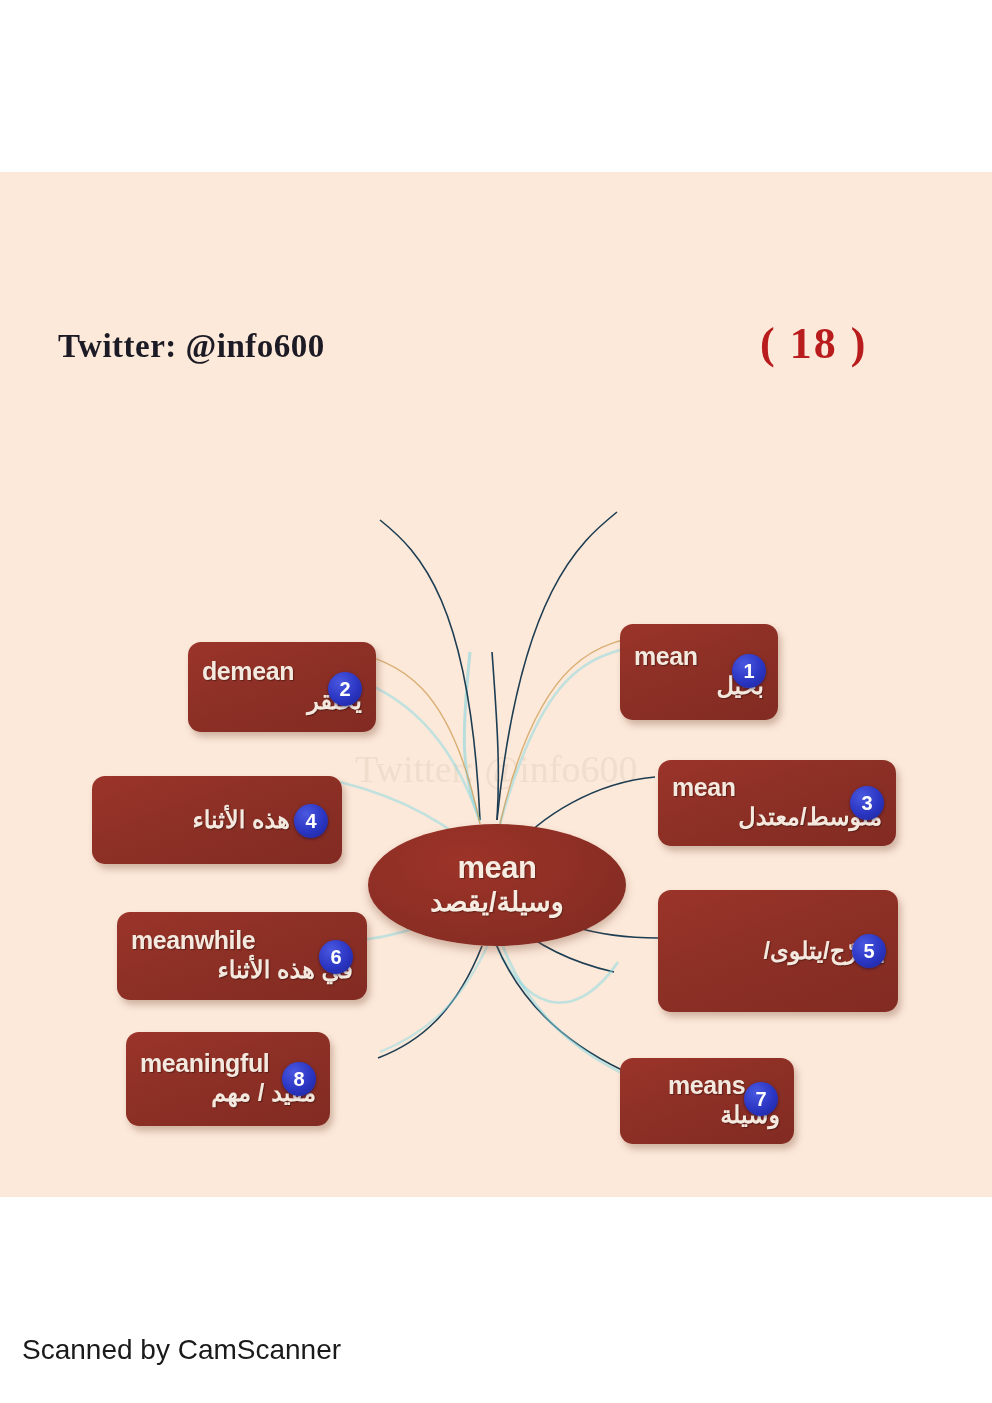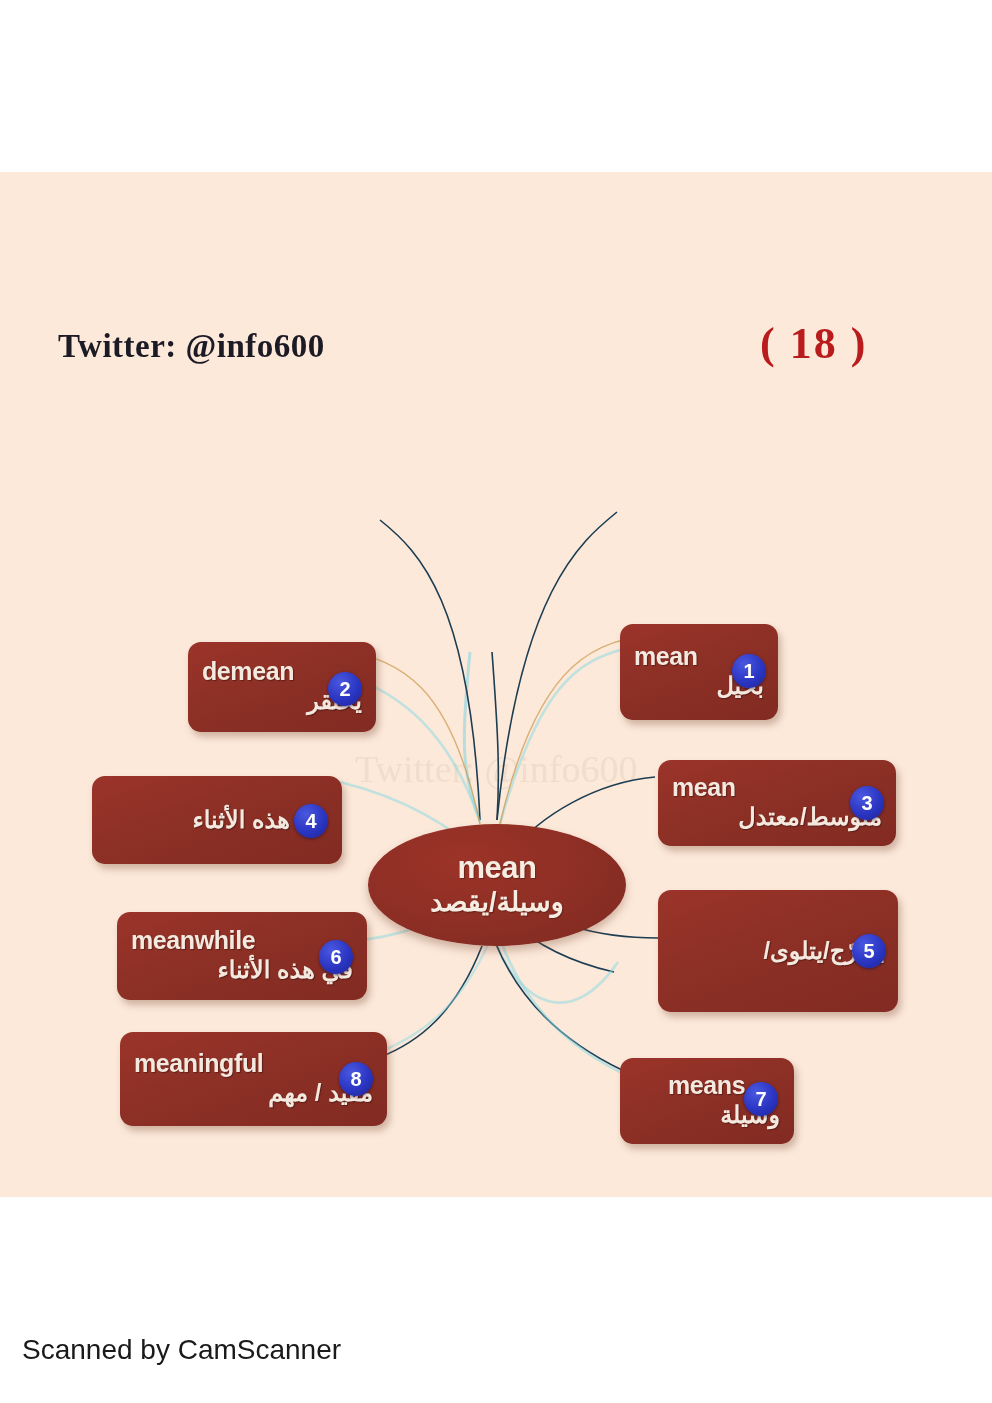--- a/index.html
+++ b/index.html
@@ -172,21 +172,21 @@
 
   #leaf-5 { left: 658px; top: 718px;  width: 240px; height: 122px; }
   #leaf-5 .badge { right: 12px; top: 44px; }
 
   #leaf-6 { left: 92px;  top: 740px;  width: 250px; height: 88px; margin-left: 25px; }
   #leaf-6 .badge { right: 14px; top: 28px; }
 
   #leaf-7 { left: 620px; top: 886px;  width: 174px; height: 86px; padding-left: 48px; }
   #leaf-7 .badge { right: 16px; top: 24px; }
 
-  #leaf-8 { left: 120px; top: 860px;  width: 267px; height: 94px; }
+  #leaf-8 { left: 126px; top: 860px;  width: 204px; height: 94px; }
   #leaf-8 .badge { right: 14px; top: 30px; }
 
   
   #camscanner-footer {
     position: absolute;
     left: 22px;
     top: 1334px;
     font-size: 28px;
     color: #1a1a1a;
     white-space: nowrap;

